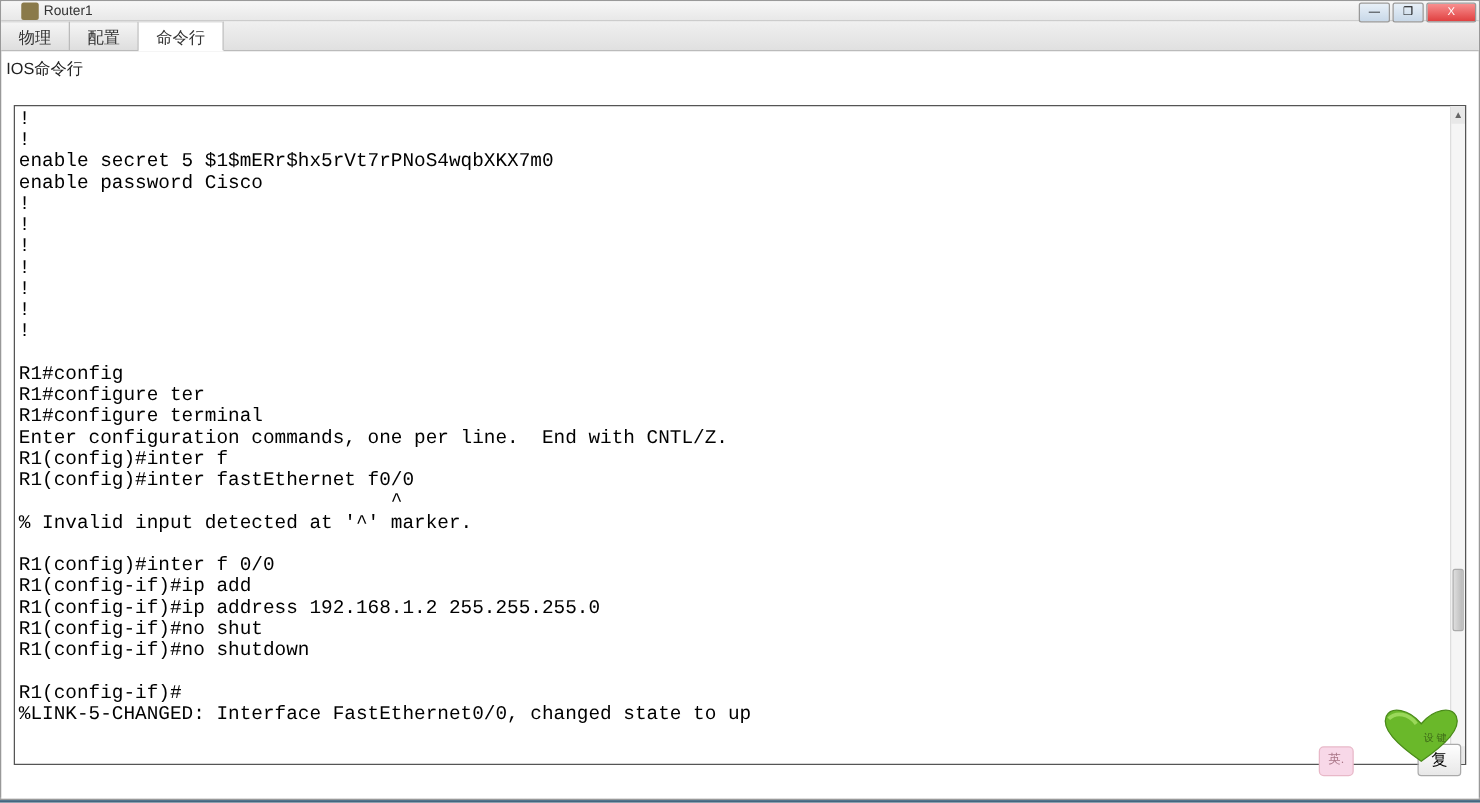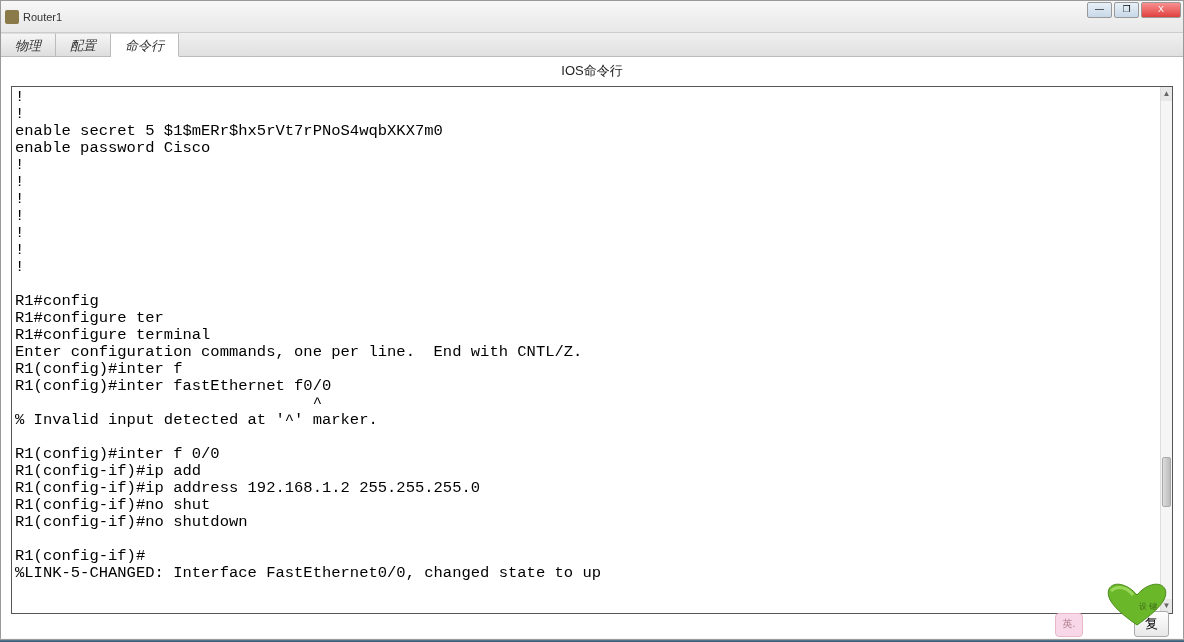--- a/index.html
+++ b/index.html
@@ -14,26 +14,26 @@
     .window {
       position: absolute;
       left: 0;
       top: 0;
       width: 1184px;
       height: 640px;
       background: #fff;
       border: 1px solid #999;
     }
     .titlebar {
-      height: 32px;
+      height: 16px;
       background: linear-gradient(to bottom, #f7f7f7, #e8e8e8);
       border-bottom: 1px solid #ccc;
       display: flex;
       align-items: center;
-      padding-left: 4px;
+      padding-left: 16px;
       position: relative;
     }
     .titlebar-icon {
       width: 14px;
       height: 14px;
       margin-right: 4px;
       background: #8a7a4a;
       border-radius: 2px;
       display: inline-block;
     }
@@ -71,37 +71,36 @@
       border-bottom: 1px solid #bbb;
     }
     .tab {
       padding: 3px 14px;
       font-size: 13px;
       color: #333;
       border-right: 1px solid #bbb;
       border-top: 1px solid #ddd;
       background: linear-gradient(to bottom, #f5f5f5, #dedede);
       cursor: pointer;
-      font-style: italic;
     }
     .tab.active {
       background: #fff;
       border-bottom: 1px solid #fff;
       margin-bottom: -1px;
     }
     .content {
       height: calc(100% - 44px);
       padding: 5px 4px 4px 4px;
       position: relative;
     }
     .ios-title {
-      text-align: center;
+      text-align: left;
       font-size: 13px;
       color: #222;
-      margin-bottom: 6px;
+      margin-bottom: 20px;
     }
     .terminal-wrap {
       border: 1px solid #555;
       height: 528px;
       margin: 0 6px;
       position: relative;
       background: #fff;
     }
     .terminal {
       width: calc(100% - 12px);

